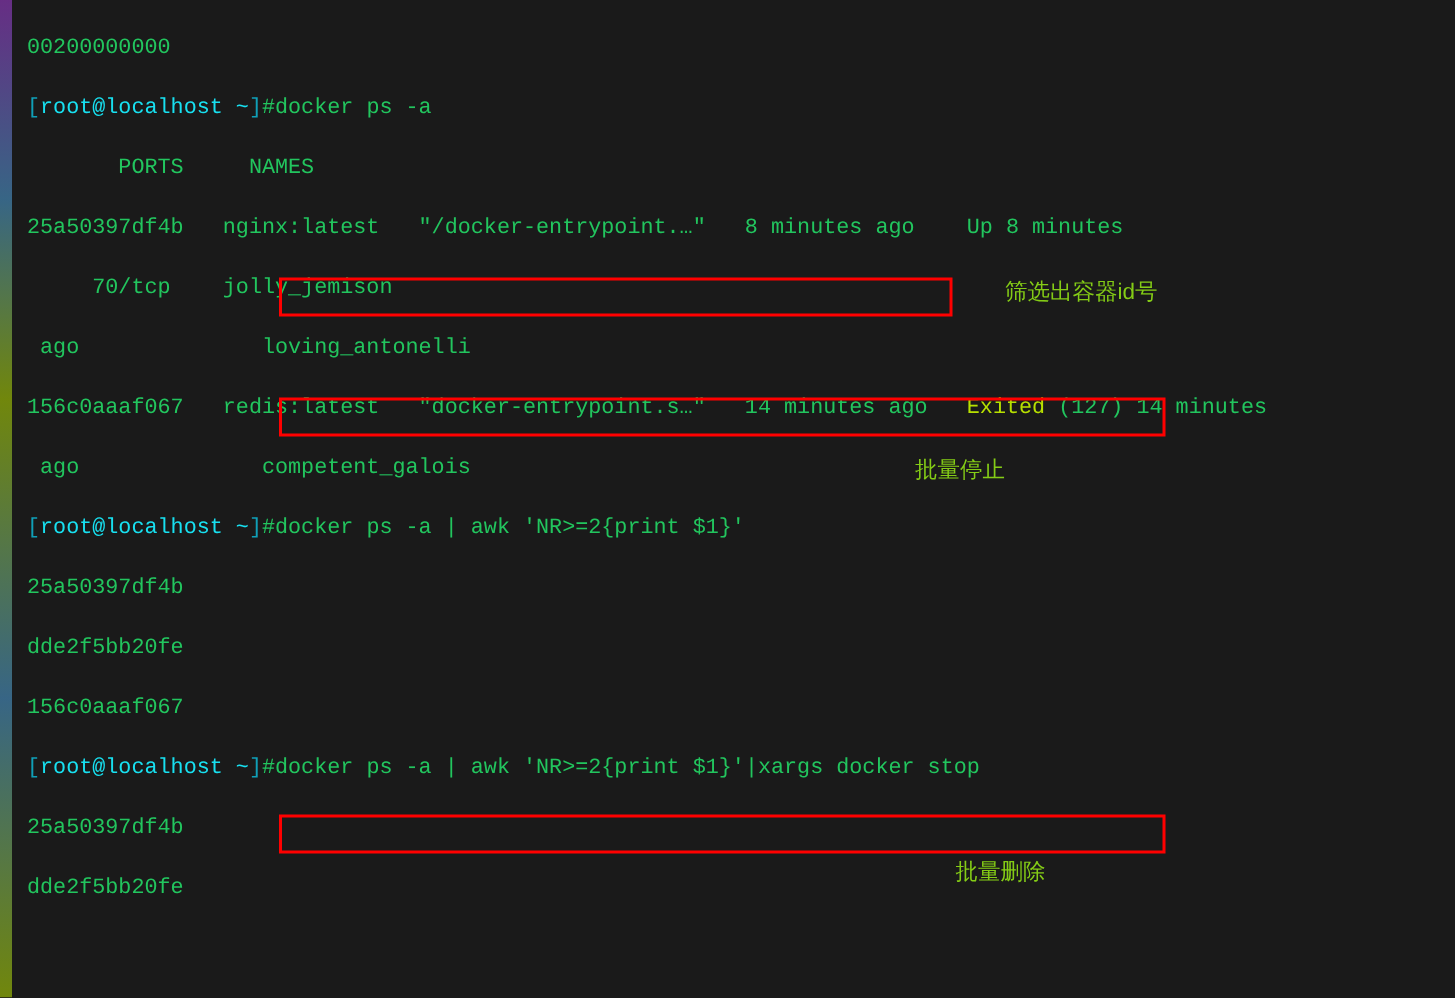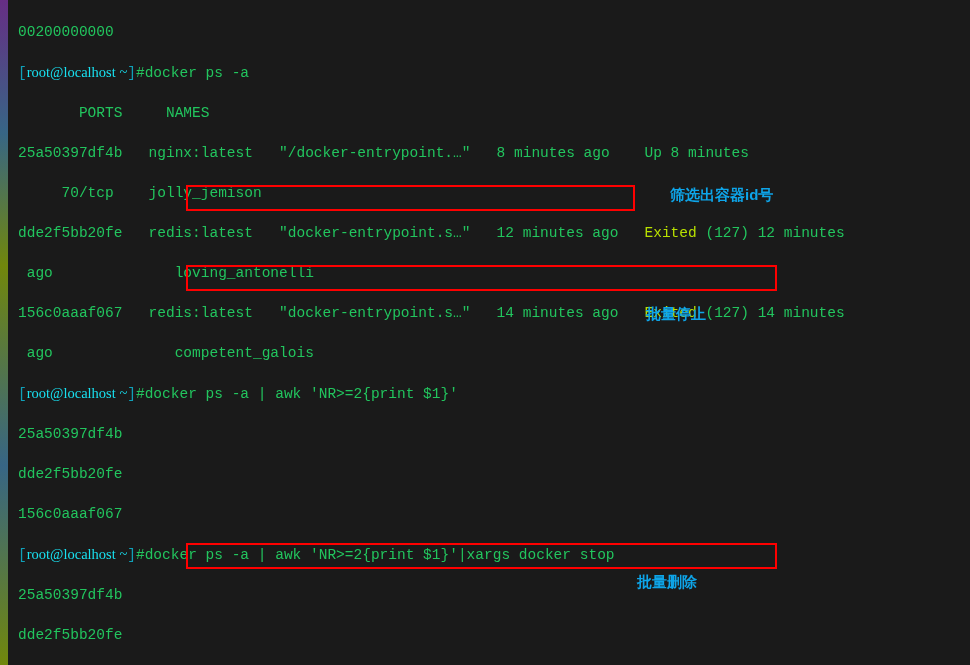--- a/index.html
+++ b/index.html
@@ -13,30 +13,30 @@
     line-height: 20px;
     color: #e5e5e5;
     overflow: hidden;
     position: relative;
   }
   .terminal {
     position: relative;
     padding: 2px 10px 2px 18px;
     white-space: pre;
   }
-  .u { color: #18e0f0; font-family: Liberation Serif, serif; } 
+  .u { color: #18e0f0; } 
   .br { color: #10a0b8; }
   .w { color: #22c55e; }
   .g { color: #b8e000; }
   .ann {
     position: absolute;
-    color: #0ea5e9;
+    color: #84cc16;
     font-family: "Microsoft YaHei", SimSun, sans-serif;
     font-size: 15px;
-    font-weight: 700;
+    font-weight: 400;
     line-height: 18px;
     white-space: nowrap;
   }
   .box {
     position: absolute;
     border: 2px solid #ff0000;
     pointer-events: none;
   }
   .leftbar {
     position: absolute;
@@ -52,21 +52,20 @@
 <body>
 
 <div class="leftbar"></div>
 
 <div class="terminal">
 <div><span class="w">00200000000</span></div>
 <div><span class="br">[</span><span class="u">root@localhost</span><span class="u"> ~</span><span class="br">]</span><span class="w">#</span><span class="w">docker ps -a</span></div>
 <div><span class="w">       PORTS     NAMES</span></div>
 <div><span class="w">25a50397df4b   nginx:latest   "/docker-entrypoint.…"   8 minutes ago    Up 8 minutes</span></div>
 <div><span class="w">     70/tcp    jolly_jemison</span></div>
-<div><span class="w">dde2f5bb20fe   redis:latest   "docker-entrypoint.s…"   12 minutes ago   </span><span class="g">Exited</span><span class="w"> (127) 12 minutes</span></div>
 <div><span class="w"> ago              loving_antonelli</span></div>
 <div><span class="w">156c0aaaf067   redis:latest   "docker-entrypoint.s…"   14 minutes ago   </span><span class="g">Exited</span><span class="w"> (127) 14 minutes</span></div>
 <div><span class="w"> ago              competent_galois</span></div>
 <div><span class="br">[</span><span class="u">root@localhost</span><span class="u"> ~</span><span class="br">]</span><span class="w">#</span><span class="w">docker ps -a | awk 'NR&gt;=2{print $1}'</span></div>
 <div><span class="w">25a50397df4b</span></div>
 <div><span class="w">dde2f5bb20fe</span></div>
 <div><span class="w">156c0aaaf067</span></div>
 <div><span class="br">[</span><span class="u">root@localhost</span><span class="u"> ~</span><span class="br">]</span><span class="w">#</span><span class="w">docker ps -a | awk 'NR&gt;=2{print $1}'|xargs docker stop</span></div>
 <div><span class="w">25a50397df4b</span></div>
 <div><span class="w">dde2f5bb20fe</span></div>
@@ -87,14 +86,14 @@
 
 
 
 </div>
 
 <div class="box" id="box1" style="left: 186px; top: 185px; width: 445px; height: 22px;"></div>
 <div class="box" id="box2" style="left: 186px; top: 265px; width: 587px; height: 22px;"></div>
 <div class="box" id="box3" style="left: 186px; top: 543px; width: 587px; height: 22px;"></div>
 
 <div class="ann" id="ann1" style="left: 670px; top: 186px;">筛选出容器id号</div>
-<div class="ann" id="ann2" style="left: 646px; top: 305px;">批量停止</div>
+<div class="ann" id="ann2" style="left: 610px; top: 305px;">批量停止</div>
 <div class="ann" id="ann3" style="left: 637px; top: 573px;">批量删除</div>
 
 </body></html>

